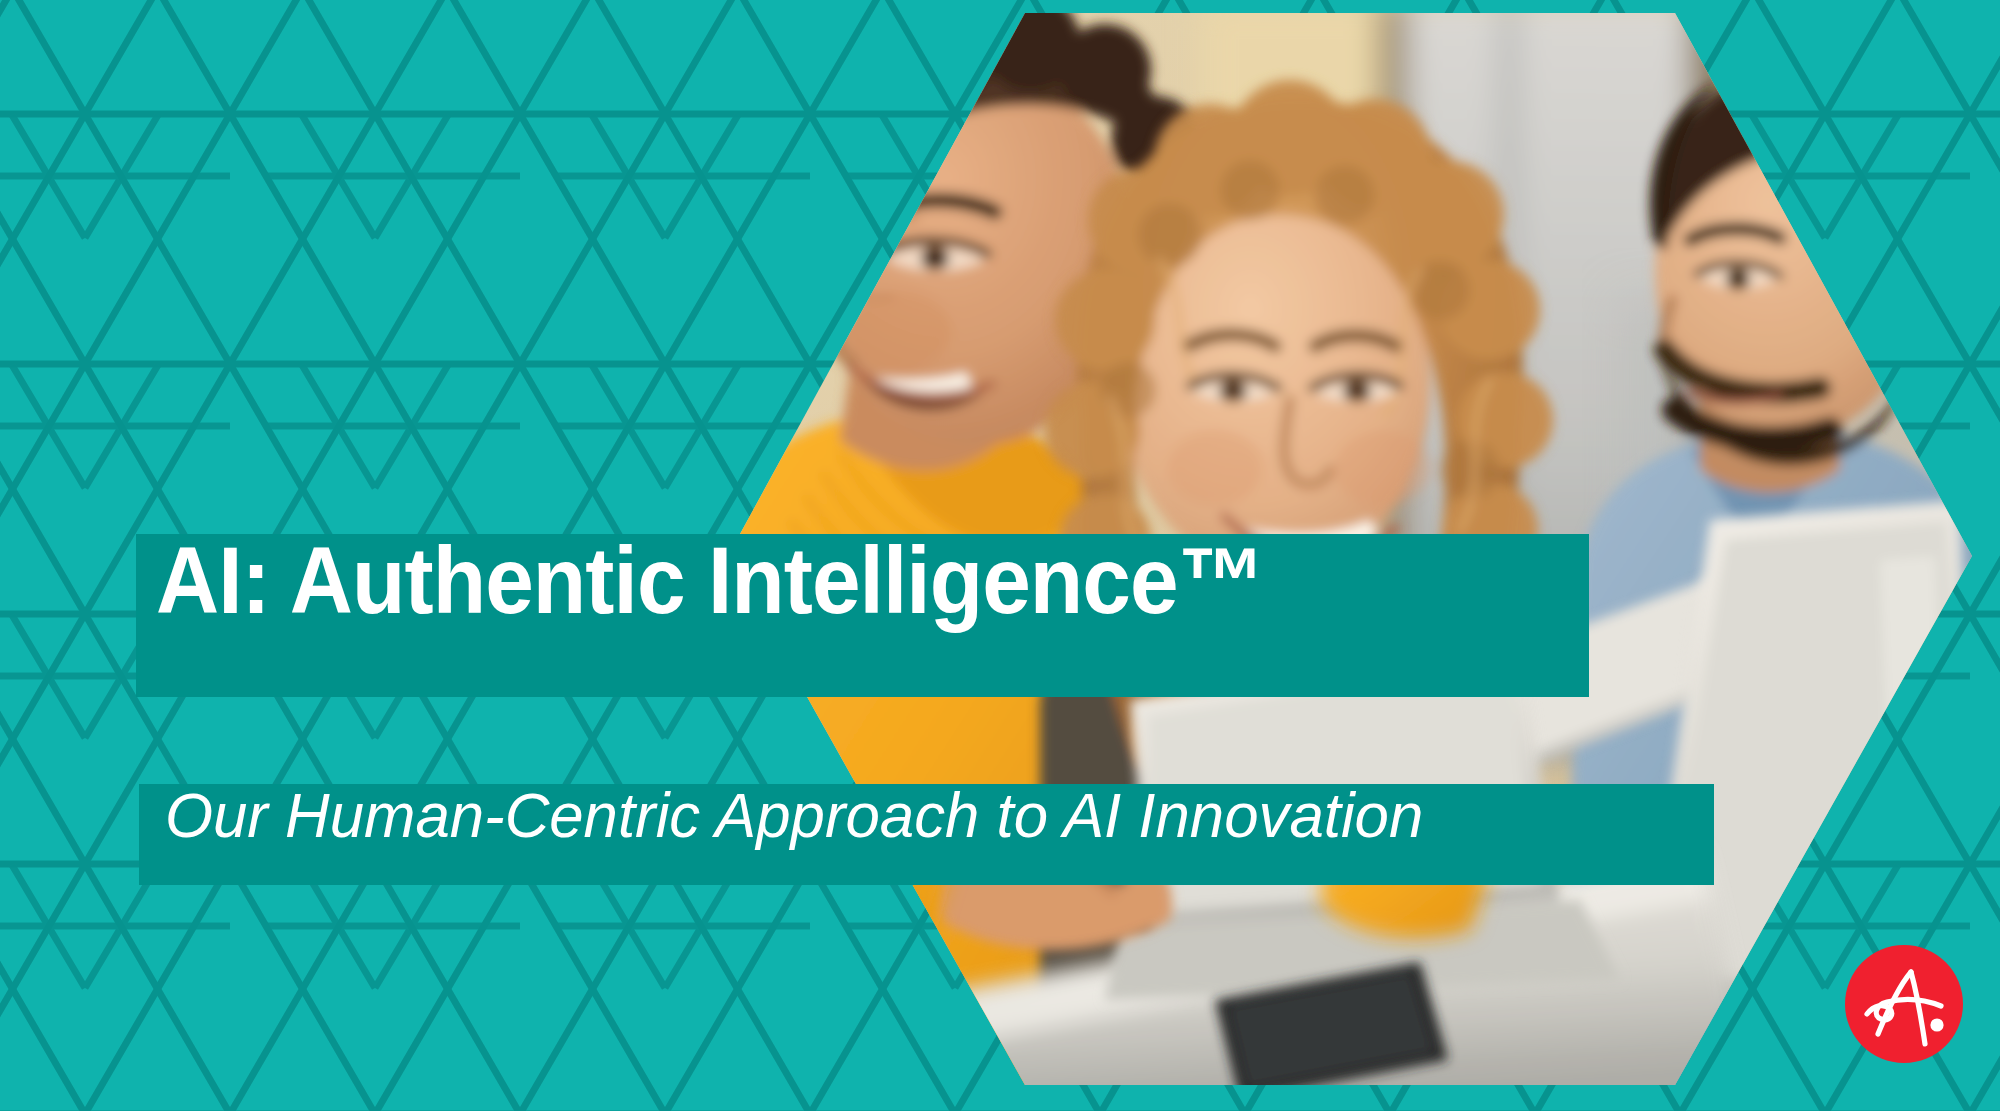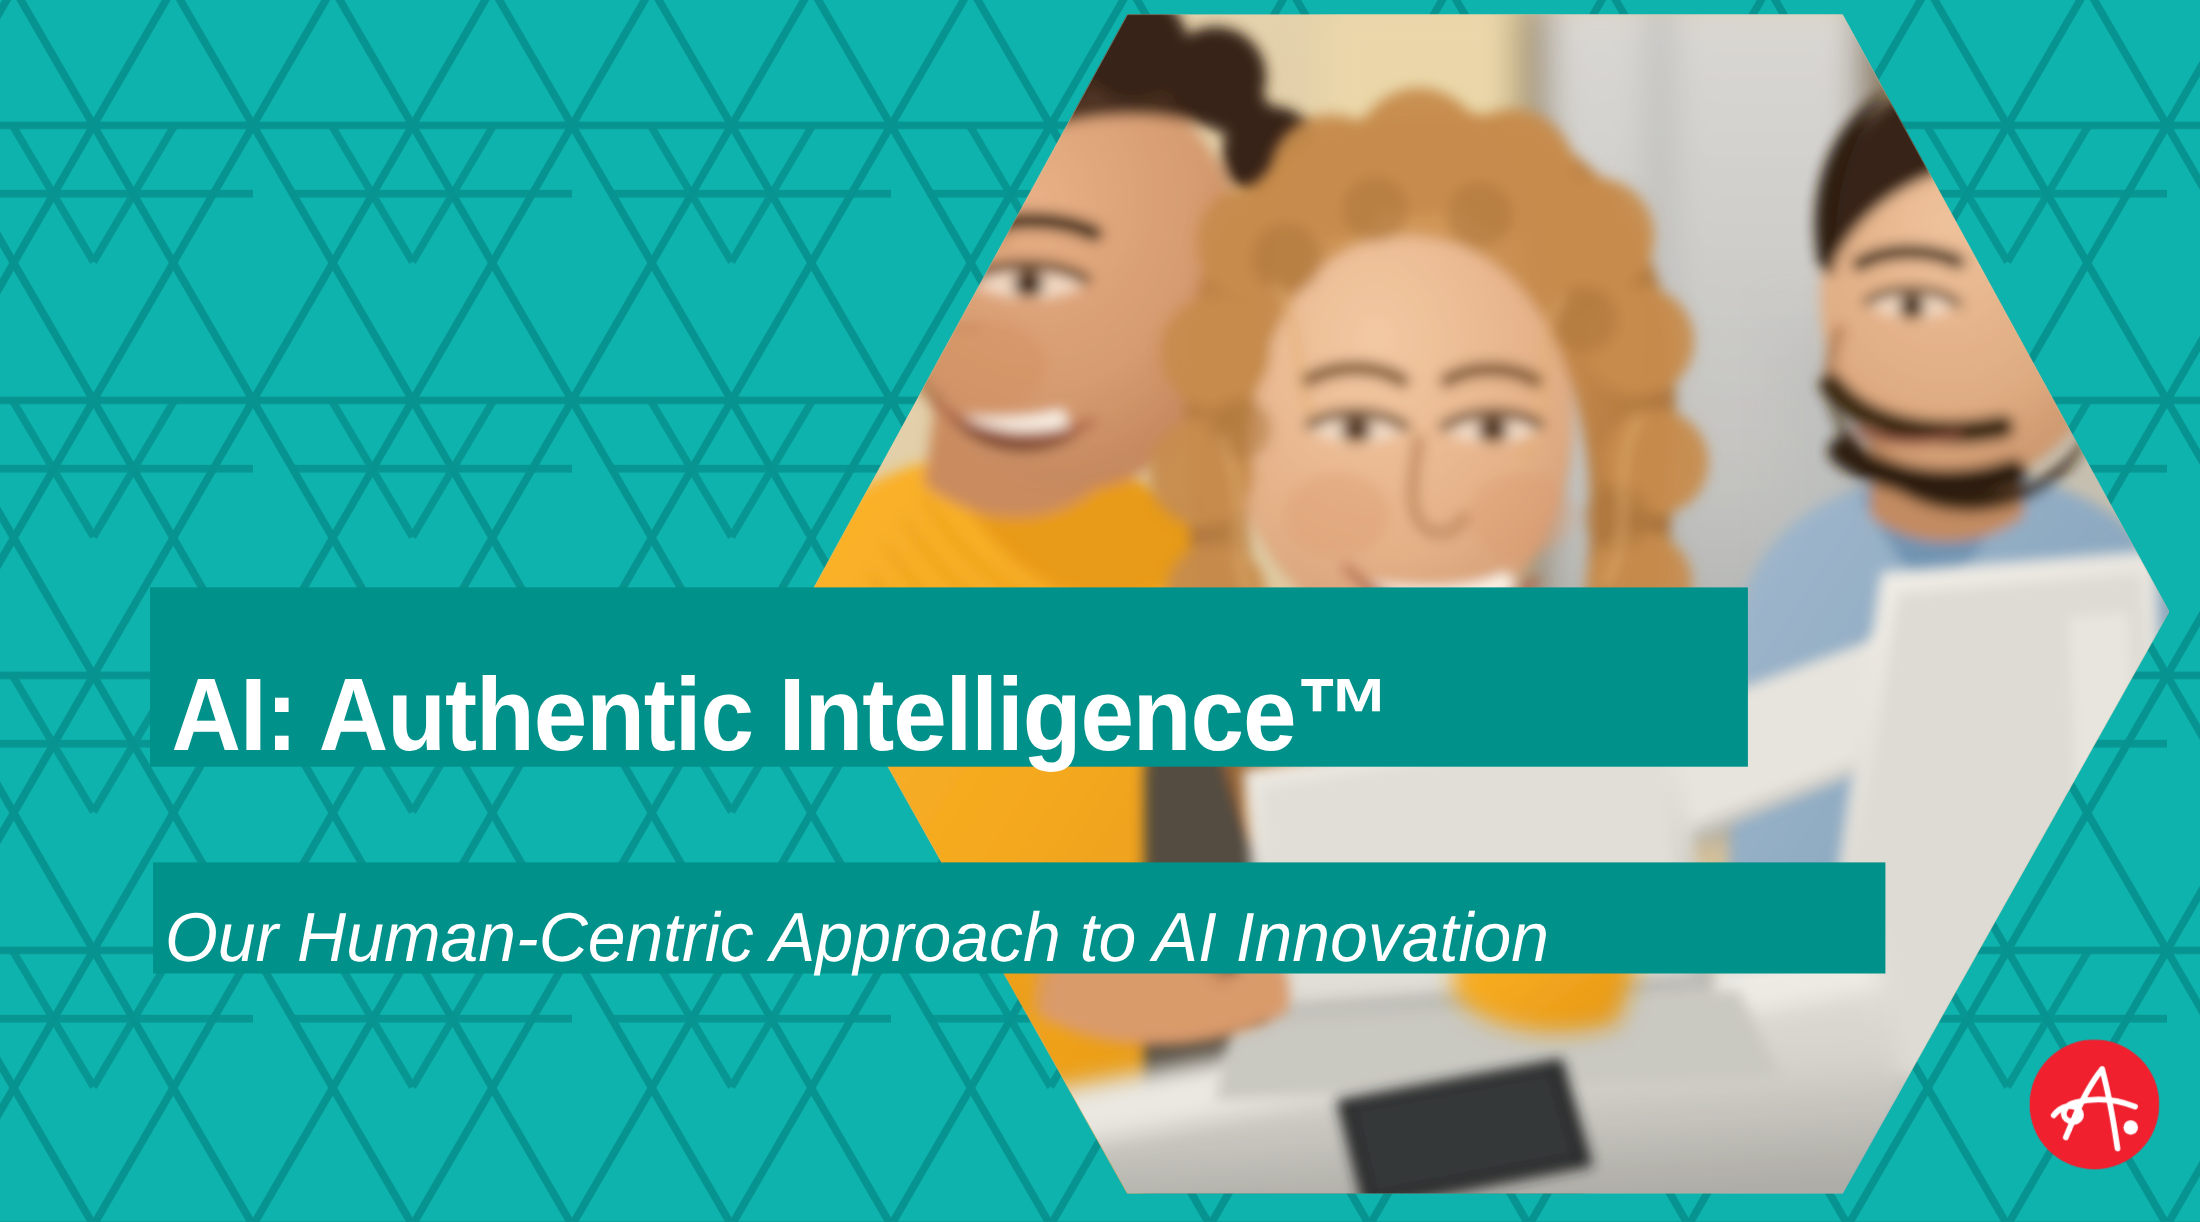--- a/index.html
+++ b/index.html
@@ -34,21 +34,21 @@
     clip-path: polygon(1025px 13px, 1675px 13px, 1972px 556px, 1675px 1085px, 1025px 1085px, 728px 556px);
   }
   #photo-panel svg { display:block; }
 
   
   .band {
     position: absolute;
     background: #00918a;
     z-index: 3;
     display: flex;
-    align-items: flex-end;
+    align-items: flex-start;
   }
   #title-band {
     left: 136px;
     top: 534px;
     width: 1453px;
     height: 163px;
     padding-left: 20px;
     box-sizing: border-box;
   }
   #title-text {
@@ -60,21 +60,21 @@
     letter-spacing: -1px;
     white-space: nowrap;
     transform: scaleX(0.93);
     transform-origin: left center;
   }
   #subtitle-band {
     left: 139px;
     top: 784px;
     width: 1575px;
     height: 101px;
-    padding-left: 11px;
+    padding-left: 26px;
     box-sizing: border-box;
   }
   #subtitle-text {
     color: #ffffff;
     font-family: "Liberation Sans", sans-serif;
     font-weight: normal;
     font-style: italic;
     font-size: 63px;
     line-height: 1;
     white-space: nowrap;

